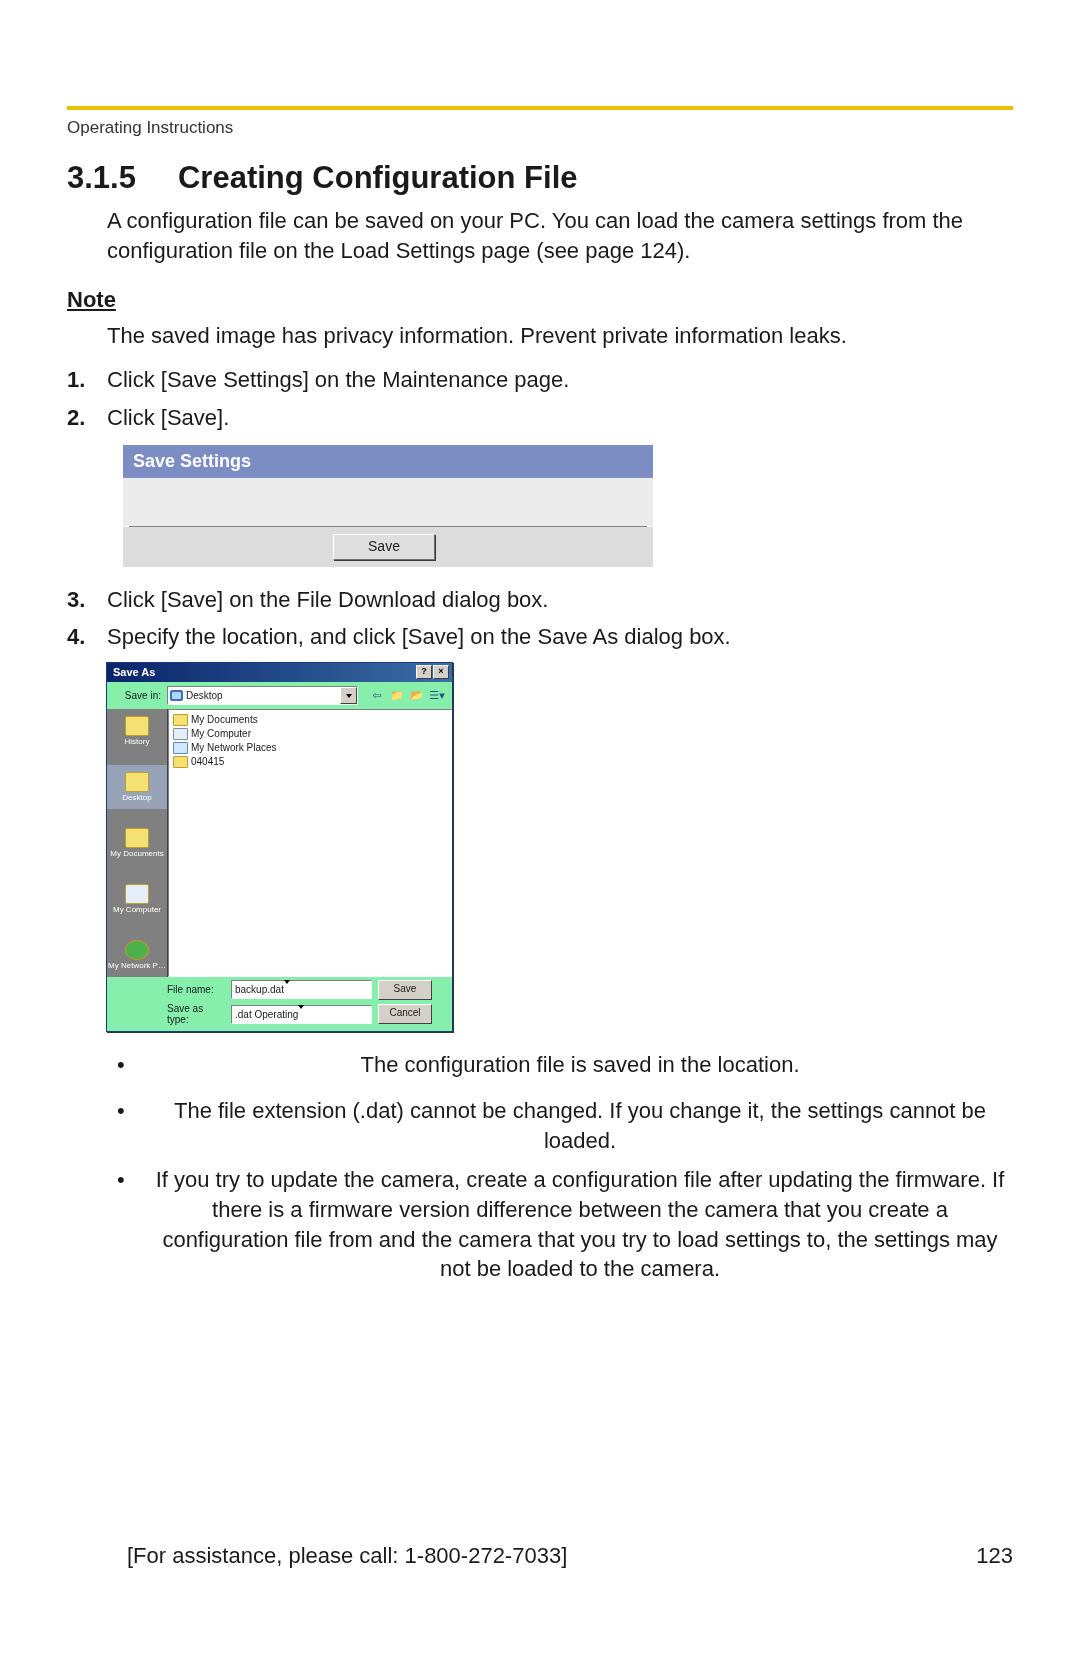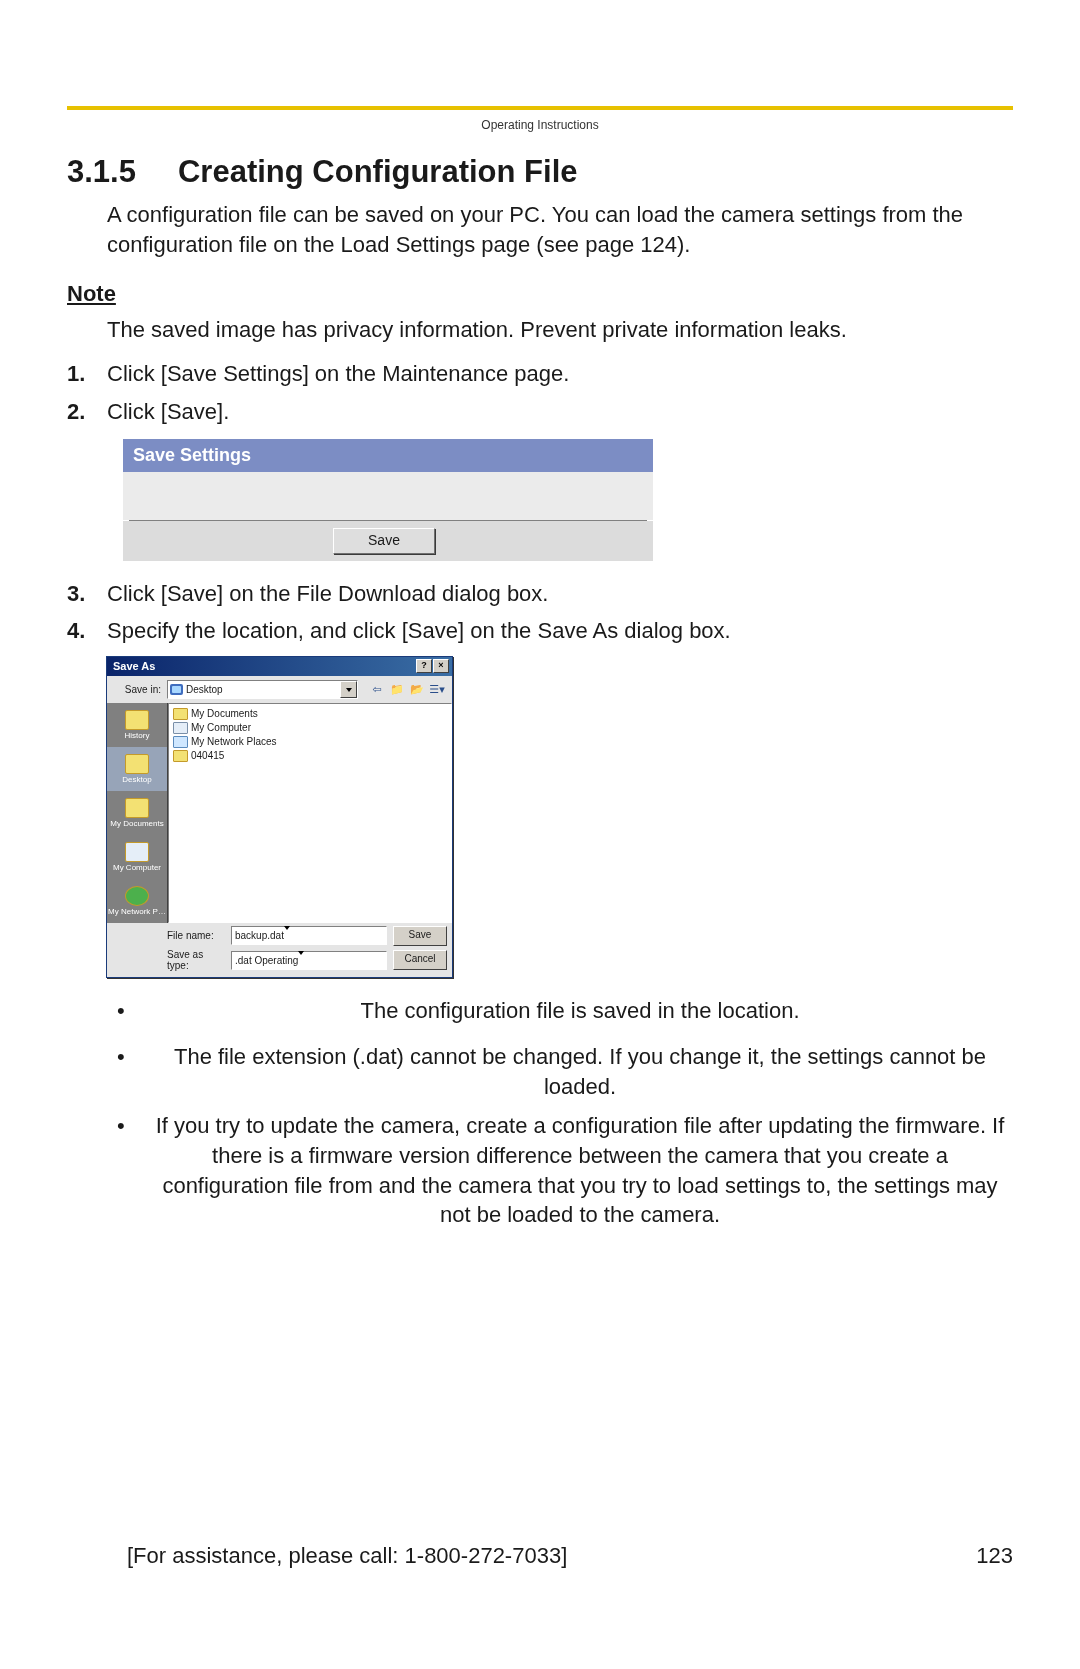--- a/index.html
+++ b/index.html
@@ -13,22 +13,22 @@
     box-sizing: border-box;
     padding: 106px 67px 0 67px;
   }
   .hr-bar {
     height: 4px;
     background: #e7c100;
     width: 100%;
     margin-bottom: 8px;
   }
   .header-label {
-    text-align: center;
-    font-size: 12px;
+    text-align: left;
+    font-size: 17px;
     color: #333;
     margin-bottom: 22px;
   }
   .sect-title {
     display: flex;
     align-items: baseline;
     gap: 42px;
     font-weight: bold;
     font-size: 31px;
     margin: 0 0 10px -34px;
@@ -107,21 +107,21 @@
     line-height: 22px;
     cursor: pointer;
   }
 
   
   .saveas {
     width: 345px;
     margin: 10px 0 18px 39px;
     font-family: Tahoma, Arial, sans-serif;
     font-size: 10px;
-    background: #e5e5e5;
+    background: #86efac;
     border: 1px solid #1a3b7a;
     box-shadow: 1px 1px 0 #333;
   }
   .saveas-titlebar {
     background: linear-gradient(to right, #0a246a, #3a6ea5);
     color: #fff;
     font-weight: bold;
     font-size: 11px;
     padding: 2px 3px 3px 6px;
     display: flex;
@@ -170,21 +170,21 @@
     width: 18px; height: 17px;
     border: 0;
     display: inline-flex; align-items: center; justify-content: center;
     font-size: 11px; color: #2a4e8a;
   }
   .saveas-body { display: flex; }
   .places {
     width: 60px;
     background: #808080;
     border-right: 1px solid #404040;
-    display: flex; flex-direction: column;
+    display: flex; flex-direction: column; gap: 12px;
   }
   .place {
     height: 40px;
     display: flex; flex-direction: column; align-items: center; justify-content: center;
     color: #fff; font-size: 8px; gap: 1px; padding: 2px 0;
   }
   .place.active { background: #97a4b8; }
   .place .p-ic { width: 22px; height: 18px; background: #f3e173; border-radius: 2px; border:1px solid #c49a2a; position:relative;}
   .place .p-ic.mycomp { background: #e5eef8; }
   .place .p-ic.globe { background:#4cb04c; border-radius:50%; }
@@ -195,21 +195,21 @@
     border-bottom: 1px solid #fff; border-right: 1px solid #fff;
     min-height: 145px;
     padding: 3px 4px;
     display: flex; flex-direction: column; gap: 1px;
   }
   .file-item { display: flex; align-items: center; gap: 3px; height: 13px; font-size: 10px; }
   .ic-folder { width:13px; height:10px; background:#f3e173; border:1px solid #c49a2a; border-radius:1px; }
   .ic-comp   { width:13px; height:10px; background:#e5eef8; border:1px solid #7a8fa8; border-radius:1px; }
   .ic-net    { width:13px; height:10px; background:#cfe7ff; border:1px solid #5b8bbd; border-radius:1px; }
   .saveas-bottom {
-    padding: 3px 5px 6px 0;
+    padding: 3px 20px 6px 0;
     display: flex;
   }
   .saveas-bottom .spacer { width: 60px; }
   .saveas-bottom .fields { flex:1; display:flex; flex-direction:column; gap:4px; }
   .field-row { display:flex; align-items:center; gap:6px; }
   .field-row .flbl { width:58px; font-size:10px; }
   .field-row .input {
     flex:1; height:17px; background:#fff;
     border-top:1px solid #808080; border-left:1px solid #808080;
     border-bottom:1px solid #fff; border-right:1px solid #fff;

